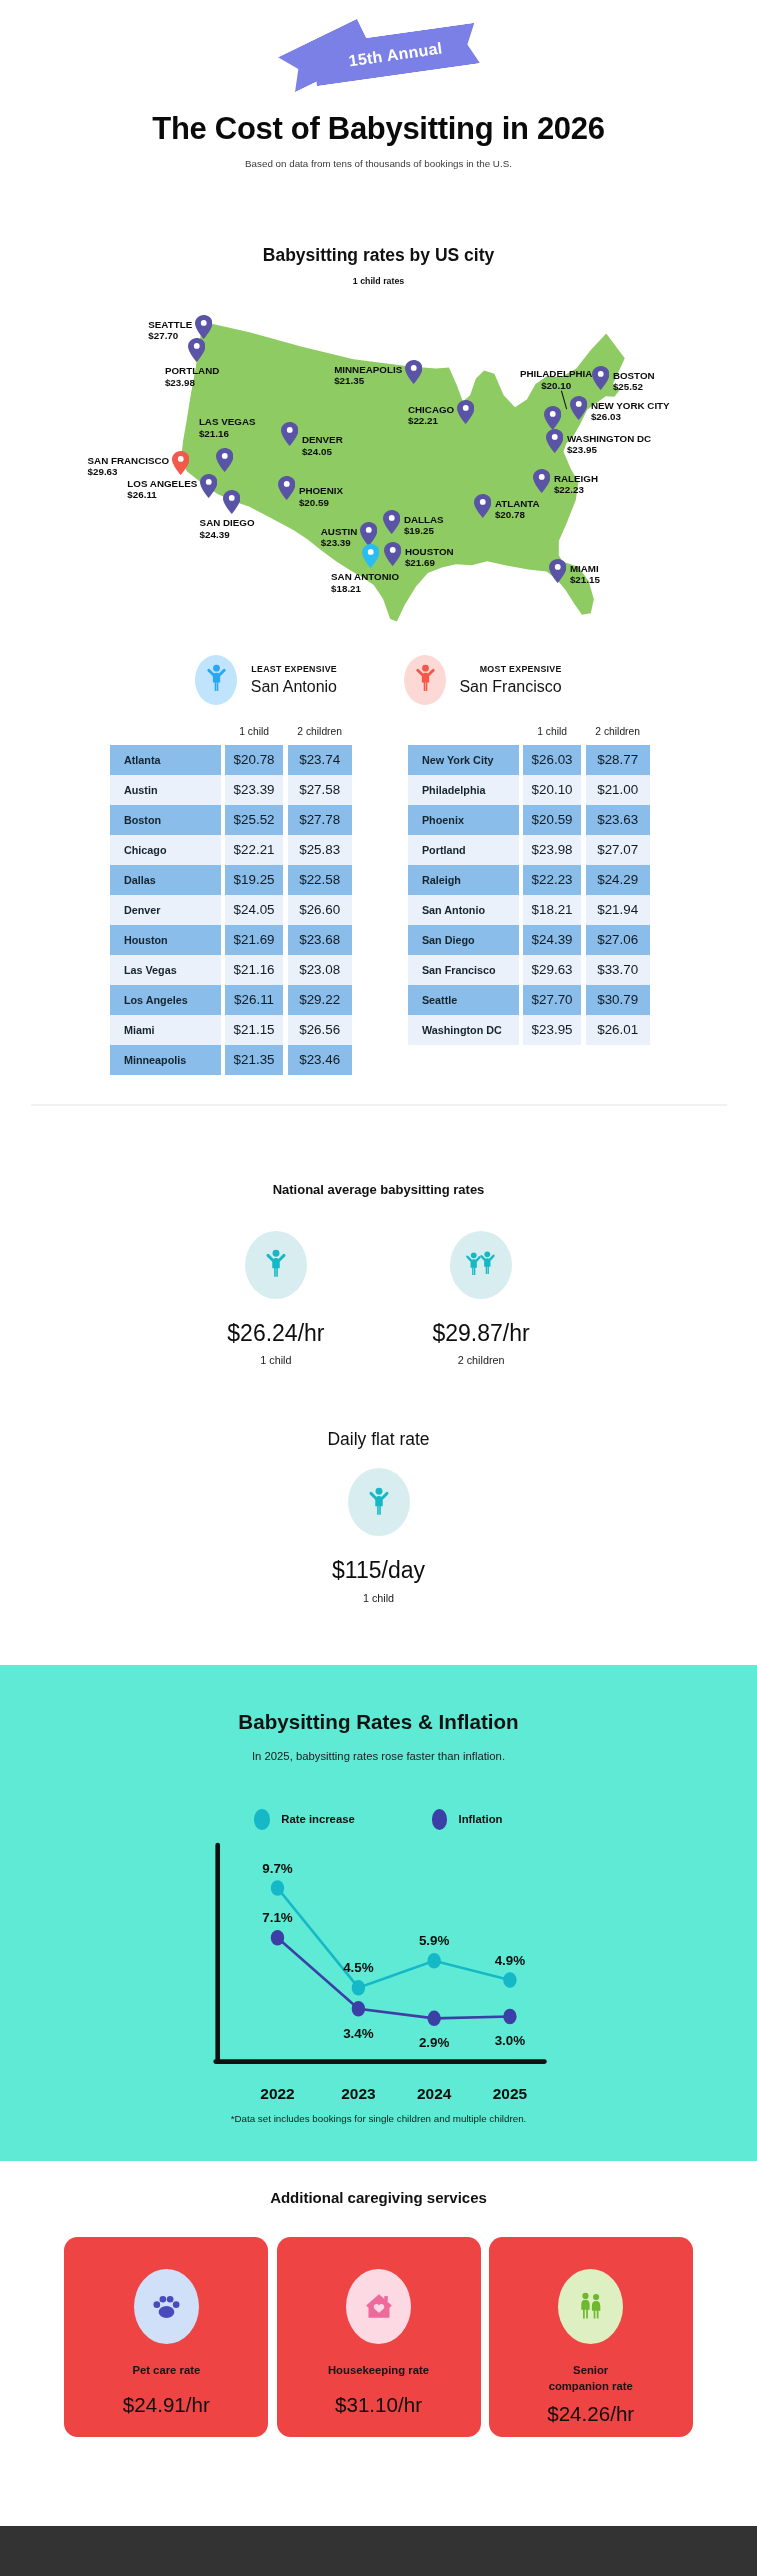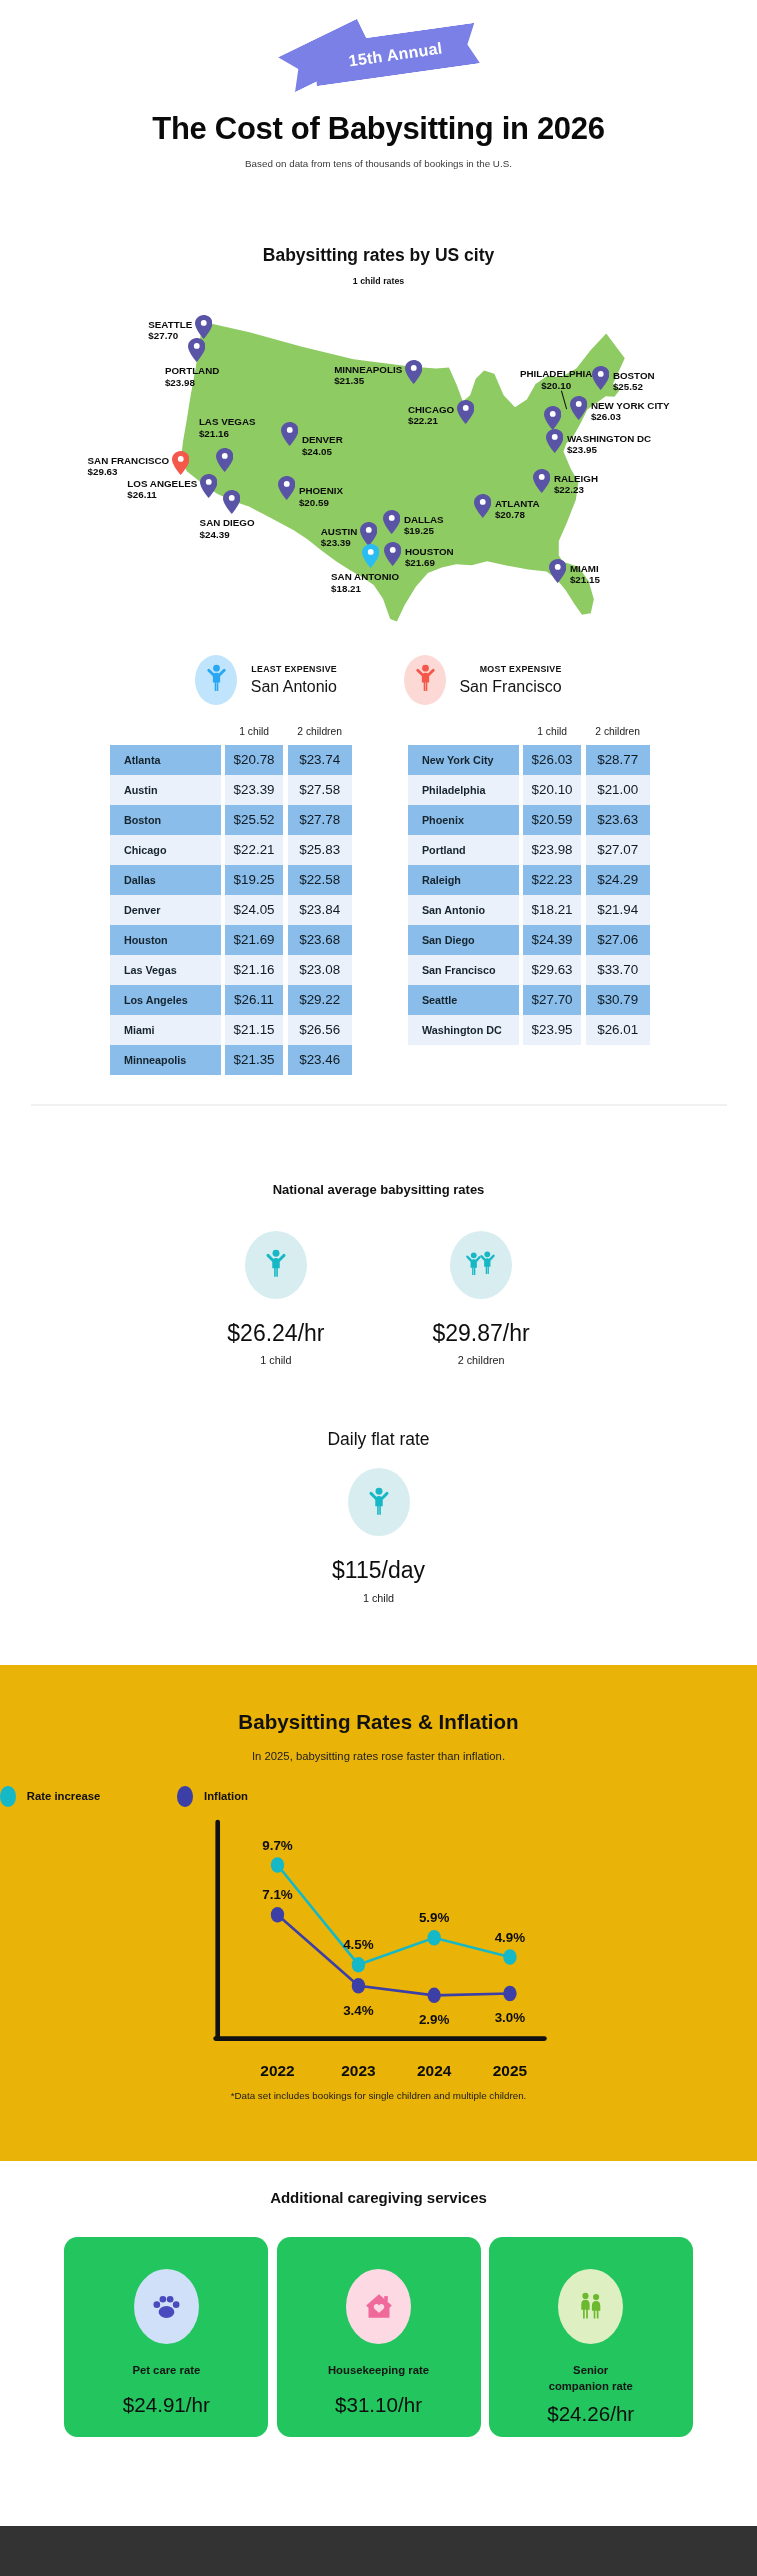--- a/index.html
+++ b/index.html
@@ -67,35 +67,35 @@
   .nat-title { margin-top:76px; font-size:13px; font-weight:800; }
   .stats { display:flex; justify-content:center; gap:108px; margin-top:34px; }
   .stat-circle { width:62px; height:68px; border-radius:50%; background:#d8edf0;
     display:flex; align-items:center; justify-content:center; margin:0 auto; }
   .stat-value { margin-top:21px; font-size:23px; font-weight:400; color:#0e0e0e; }
   .stat-label { margin-top:7.2px; font-size:10.8px; color:#1a1a1a; }
   .daily-title { margin-top:63px; font-size:17.5px; font-weight:400; color:#101010; }
   .daily .stat-circle { margin-top:18.5px; }
 
   
-  .inflation { margin-top:61px; background:#eab308; padding:45px 0 1px; text-align:center; height:496px; }
+  .inflation { margin-top:61px; background:#5eead4; padding:45px 0 1px; text-align:center; height:496px; }
   .inf-title { font-size:20.6px; font-weight:800; }
   .inf-sub { margin-top:16.5px; font-size:11.3px; color:#202020; }
-  .legend { display:flex; gap:77px; margin-top:24px; align-items:center; }
+  .legend { display:flex; justify-content:center; gap:77px; margin-top:47px; align-items:center; }
   .legend-item { display:flex; align-items:center; gap:11.3px; }
   .legend-dot { width:15.5px; height:20.6px; border-radius:50%; }
   .legend-label { font-size:11.3px; font-weight:600; color:#101010; }
   .chart-svg { width:361px; height:268px; margin-top:11.3px; }
   .footnote { font-size:9.8px; color:#1b1b1b; margin-top:2.1px; }
 
   
   .services { text-align:center; }
   .svc-title { margin-top:28px; font-size:15px; font-weight:800; }
   .cards { display:flex; justify-content:center; gap:8.2px; margin-top:31px; }
-  .card { width:204px; height:200px; background:#22c55e; border-radius:13.4px; padding-top:32px; }
+  .card { width:204px; height:200px; background:#ef4444; border-radius:13.4px; padding-top:32px; }
   .card-circle { width:65px; height:75px; border-radius:50%; margin:0 auto;
     display:flex; align-items:center; justify-content:center; }
   .card:nth-child(1) .card-circle { background:#cfe0f8; }
   .card:nth-child(2) .card-circle { background:#fdd9e4; }
   .card:nth-child(3) .card-circle { background:#def0c2; }
   .card-label { margin:18.5px auto 0; font-size:11.3px; font-weight:700; color:#151515; line-height:1.45; }
   .card:nth-child(3) .card-label { max-width:88px; }
   .card-value { margin-top:14.4px; font-size:20.6px; font-weight:400; color:#0e0e0e; }
   .card:nth-child(3) .card-value { margin-top:7.2px; }
 
@@ -340,21 +340,21 @@
             <div class="cell val">$25.83</div>
           </div>
           <div class="trow dark">
             <div class="cell city">Dallas</div>
             <div class="cell val">$19.25</div>
             <div class="cell val">$22.58</div>
           </div>
           <div class="trow light">
             <div class="cell city">Denver</div>
             <div class="cell val">$24.05</div>
-            <div class="cell val">$23.84</div>
+            <div class="cell val">$26.60</div>
           </div>
           <div class="trow dark">
             <div class="cell city">Houston</div>
             <div class="cell val">$21.69</div>
             <div class="cell val">$23.68</div>
           </div>
           <div class="trow light">
             <div class="cell city">Las Vegas</div>
             <div class="cell val">$21.16</div>
             <div class="cell val">$23.08</div>

